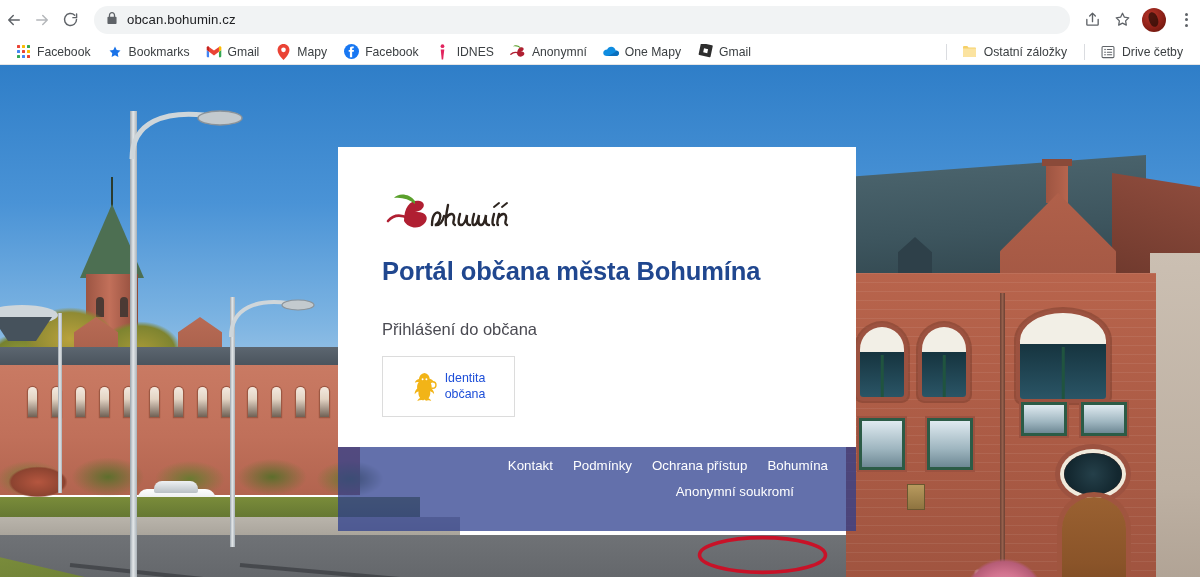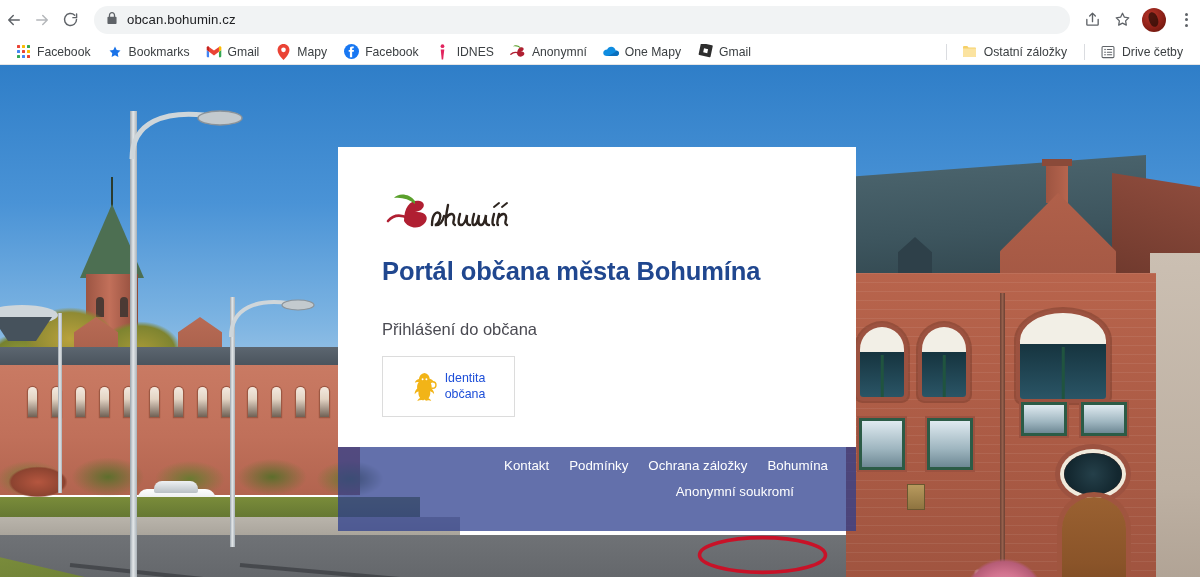--- a/index.html
+++ b/index.html
@@ -432,21 +432,21 @@
             <div>občana</div>
           </div>
         </div>
       </div>
     </div>
 
     <div class="footer-band">
       <div class="f-row1">
         <span class="f-link">Kontakt</span>
         <span class="f-link">Podmínky</span>
-        <span class="f-link">Ochrana záložky</span>
+        <span class="f-link">Ochrana přístup</span>
         <span class="f-link">Bohumína</span>
       </div>
       <div class="f-row2">
         <span class="f-link">Anonymní soukromí</span>
       </div>
     </div>
 
     <svg class="annot" viewBox="0 0 131 40">
       <ellipse cx="65.5" cy="20" rx="63" ry="17.4"></ellipse>
     </svg>

